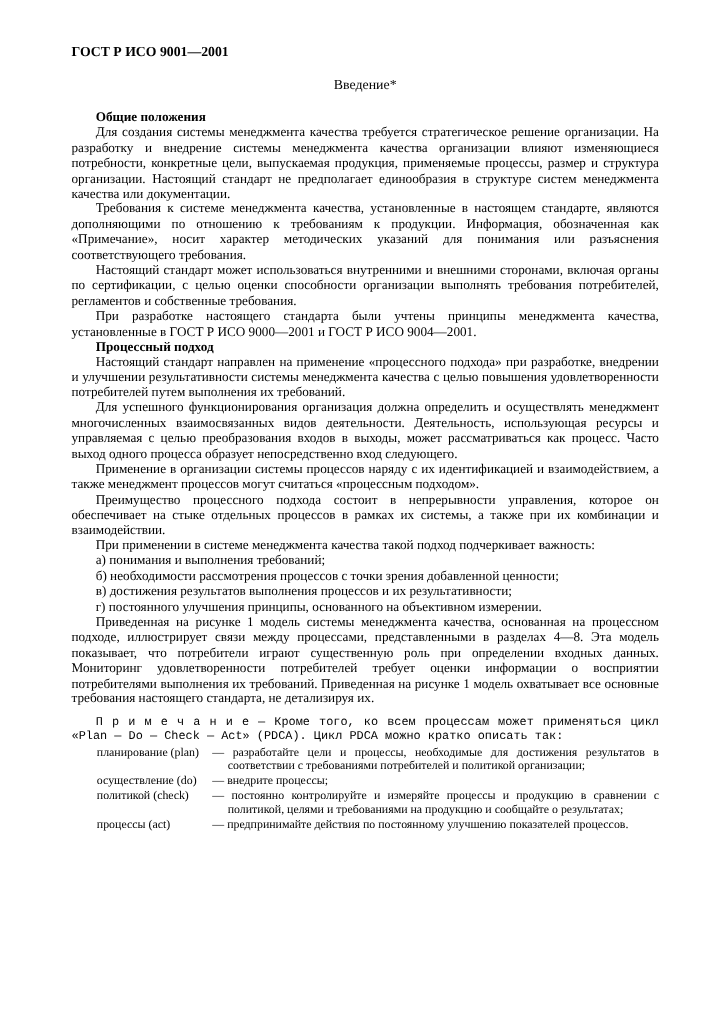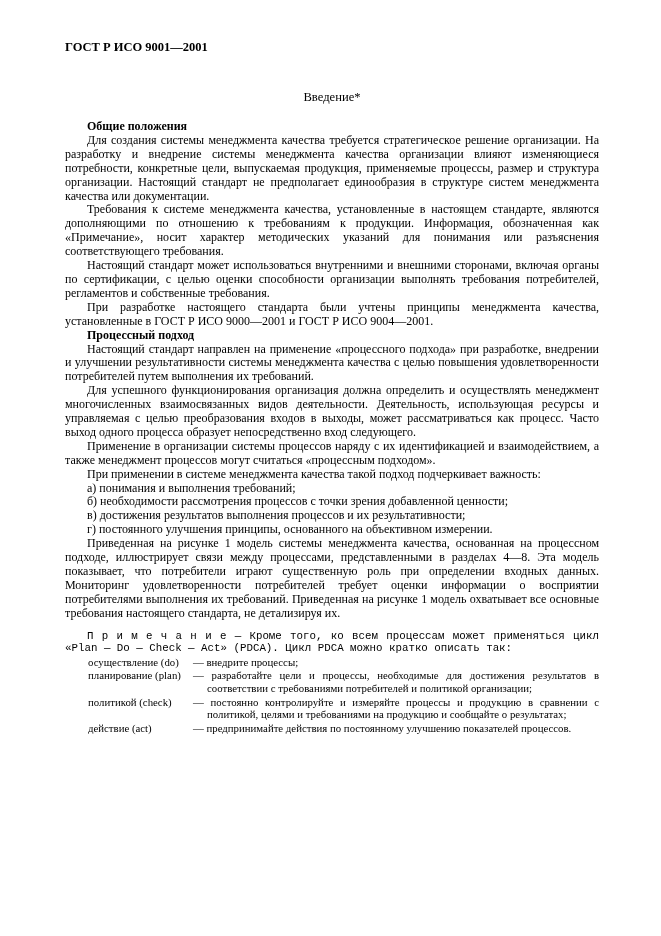--- a/index.html
+++ b/index.html
@@ -23,21 +23,21 @@
     top: 40px;
   }
   .doc-header {
     font-weight: bold;
     font-size: 12.5px;
     line-height: 14px;
   }
   .doc-title {
     text-align: center;
     font-size: 12.6px;
-    margin-top: 36px;
+    margin-top: 16px;
     margin-bottom: 15px;
   }
   .body-text {
     font-size: 12px;
     line-height: 13.9px;
     text-align: justify;
   }
   .body-text p {
     margin: 0;
     text-indent: 22px;
@@ -112,47 +112,48 @@
       <p>Для создания системы менеджмента качества требуется стратегическое решение организации. На разработку и внедрение системы менеджмента качества организации влияют изменяющиеся потребности, конкретные цели, выпускаемая продукция, применяемые процессы, размер и структура организации. Настоящий стандарт не предполагает единообразия в структуре систем менеджмента качества или документации.</p>
       <p>Требования к системе менеджмента качества, установленные в настоящем стандарте, являются дополняющими по отношению к требованиям к продукции. Информация, обозначенная как «Примечание», носит характер методических указаний для понимания или разъяснения соответствующего требования.</p>
       <p>Настоящий стандарт может использоваться внутренними и внешними сторонами, включая органы по сертификации, с целью оценки способности организации выполнять требования потребителей, регламентов и собственные требования.</p>
       <p>При разработке настоящего стандарта были учтены принципы менеджмента качества, установленные в ГОСТ Р ИСО 9000—2001 и ГОСТ Р ИСО 9004—2001.</p>
 
       <p class="sec-heading">Процессный подход</p>
 
       <p>Настоящий стандарт направлен на применение «процессного подхода» при разработке, внедрении и улучшении результативности системы менеджмента качества с целью повышения удовлетворенности потребителей путем выполнения их требований.</p>
       <p>Для успешного функционирования организация должна определить и осуществлять менеджмент многочисленных взаимосвязанных видов деятельности. Деятельность, использующая ресурсы и управляемая с целью преобразования входов в выходы, может рассматриваться как процесс. Часто выход одного процесса образует непосредственно вход следующего.</p>
       <p>Применение в организации системы процессов наряду с их идентификацией и взаимодействием, а также менеджмент процессов могут считаться «процессным подходом».</p>
+      <p>Преимущество процессного подхода состоит в непрерывности управления, которое он обеспечивает на стыке отдельных процессов в рамках их системы, а также при их комбинации и взаимодействии.</p>
       <p>При применении в системе менеджмента качества такой подход подчеркивает важность:</p>
 
       <p>а) понимания и выполнения требований;</p>
       <p>б) необходимости рассмотрения процессов с точки зрения добавленной ценности;</p>
       <p>в) достижения результатов выполнения процессов и их результативности;</p>
       <p>г) постоянного улучшения принципы, основанного на объективном измерении.</p>
 
       <p>Приведенная на рисунке 1 модель системы менеджмента качества, основанная на процессном подходе, иллюстрирует связи между процессами, представленными в разделах 4—8. Эта модель показывает, что потребители играют существенную роль при определении входных данных. Мониторинг удовлетворенности потребителей требует оценки информации о восприятии потребителями выполнения их требований. Приведенная на рисунке 1 модель охватывает все основные требования настоящего стандарта, не детализируя их.</p>
     </div>
 
     <div class="note-block">
       <p class="note-text">П р и м е ч а н и е — Кроме того, ко всем процессам может применяться цикл «Plan — Do — Check — Act» (PDCA). Цикл PDCA можно кратко описать так:</p>
 
       <div class="pdca-row">
+        <span class="pdca-term">планирование (plan)</span>
+        <span class="pdca-def">— разработайте цели и процессы,  необходимые для достижения результатов в соответствии с требованиями потребителей и политикой организации;</span>
+      </div>
+      <div class="pdca-row">
         <span class="pdca-term">осуществление (do)</span>
         <span class="pdca-def">— внедрите процессы;</span>
-      </div>
-      <div class="pdca-row">
-        <span class="pdca-term">планирование (plan)</span>
-        <span class="pdca-def">— разработайте цели и процессы,  необходимые для достижения результатов в соответствии с требованиями потребителей и политикой организации;</span>
       </div>
       <div class="pdca-row">
         <span class="pdca-term">политикой (check)</span>
         <span class="pdca-def">— постоянно контролируйте и измеряйте процессы и продукцию в сравнении с политикой, целями и требованиями на продукцию и сообщайте о результатах;</span>
       </div>
       <div class="pdca-row">
-        <span class="pdca-term">действие (act)</span>
+        <span class="pdca-term">процессы (act)</span>
         <span class="pdca-def">— предпринимайте действия по постоянному улучшению показателей процессов.</span>
       </div>
     </div>
 
   </div>
 
   <div class="footnote-area">
     <hr class="footnote-rule">
     <p class="footnote-text">* Раздел приводится в редакции, отличной от ИСО 9001—2000.</p>
   </div>

